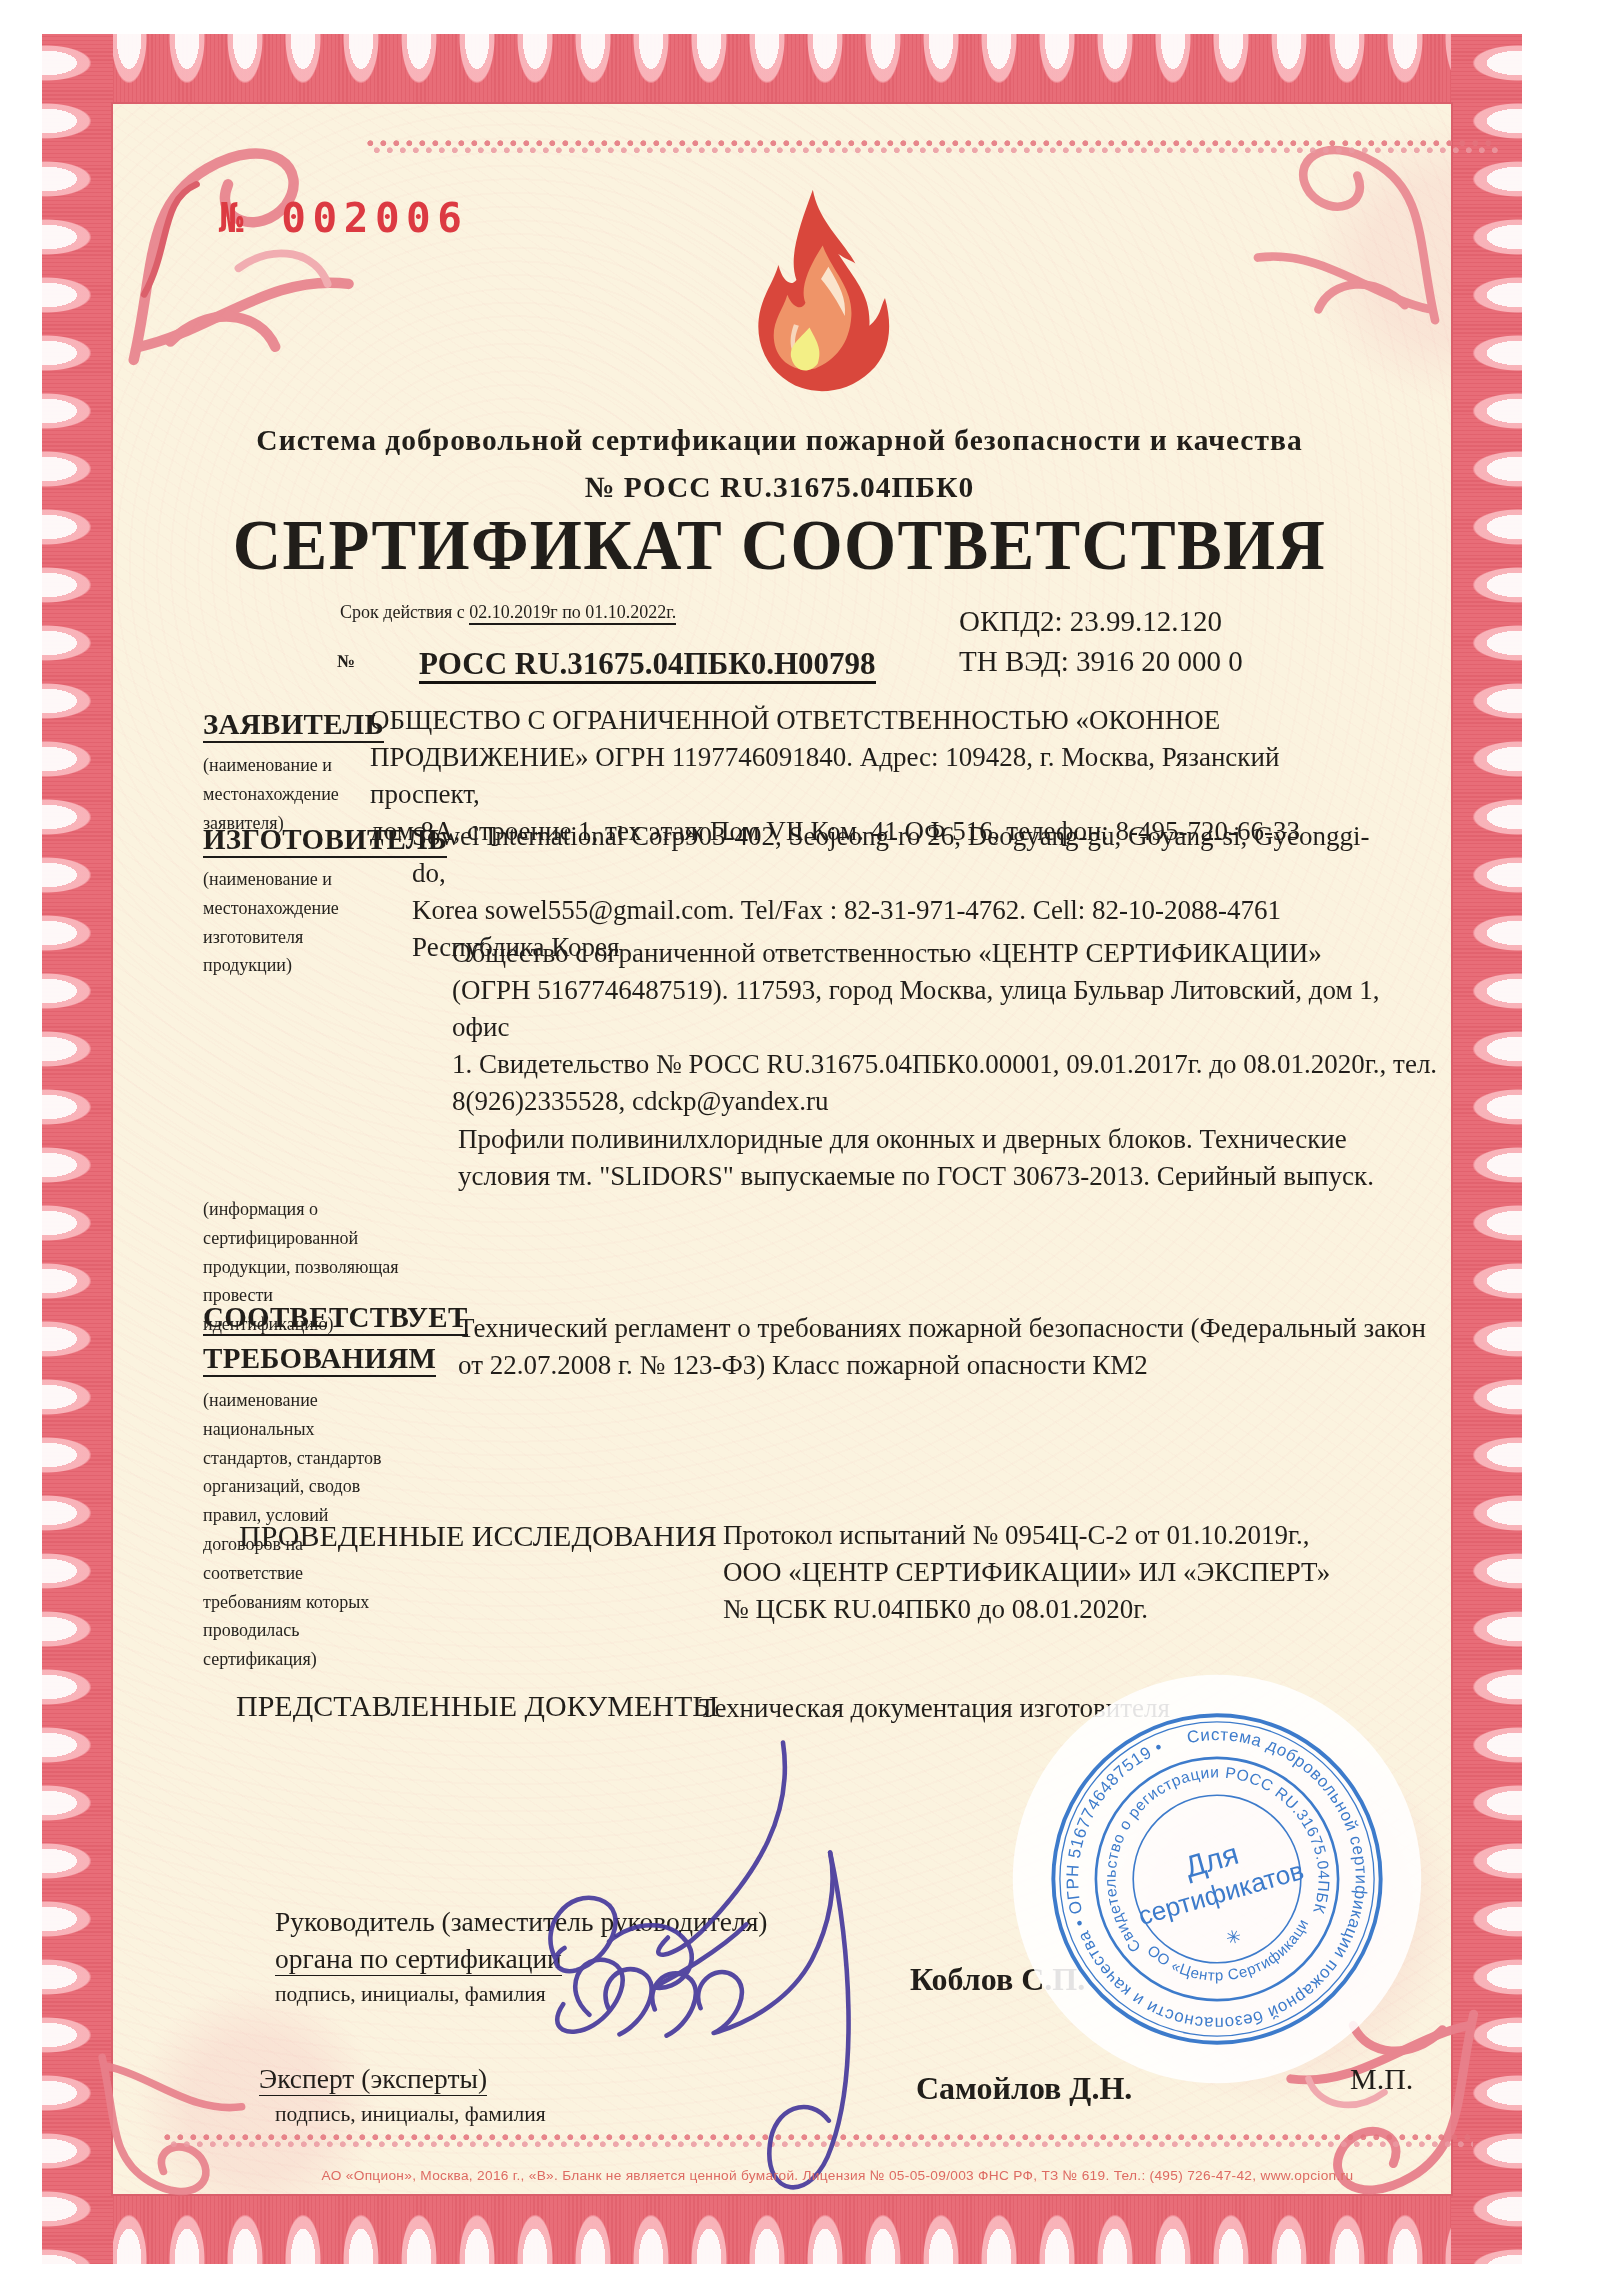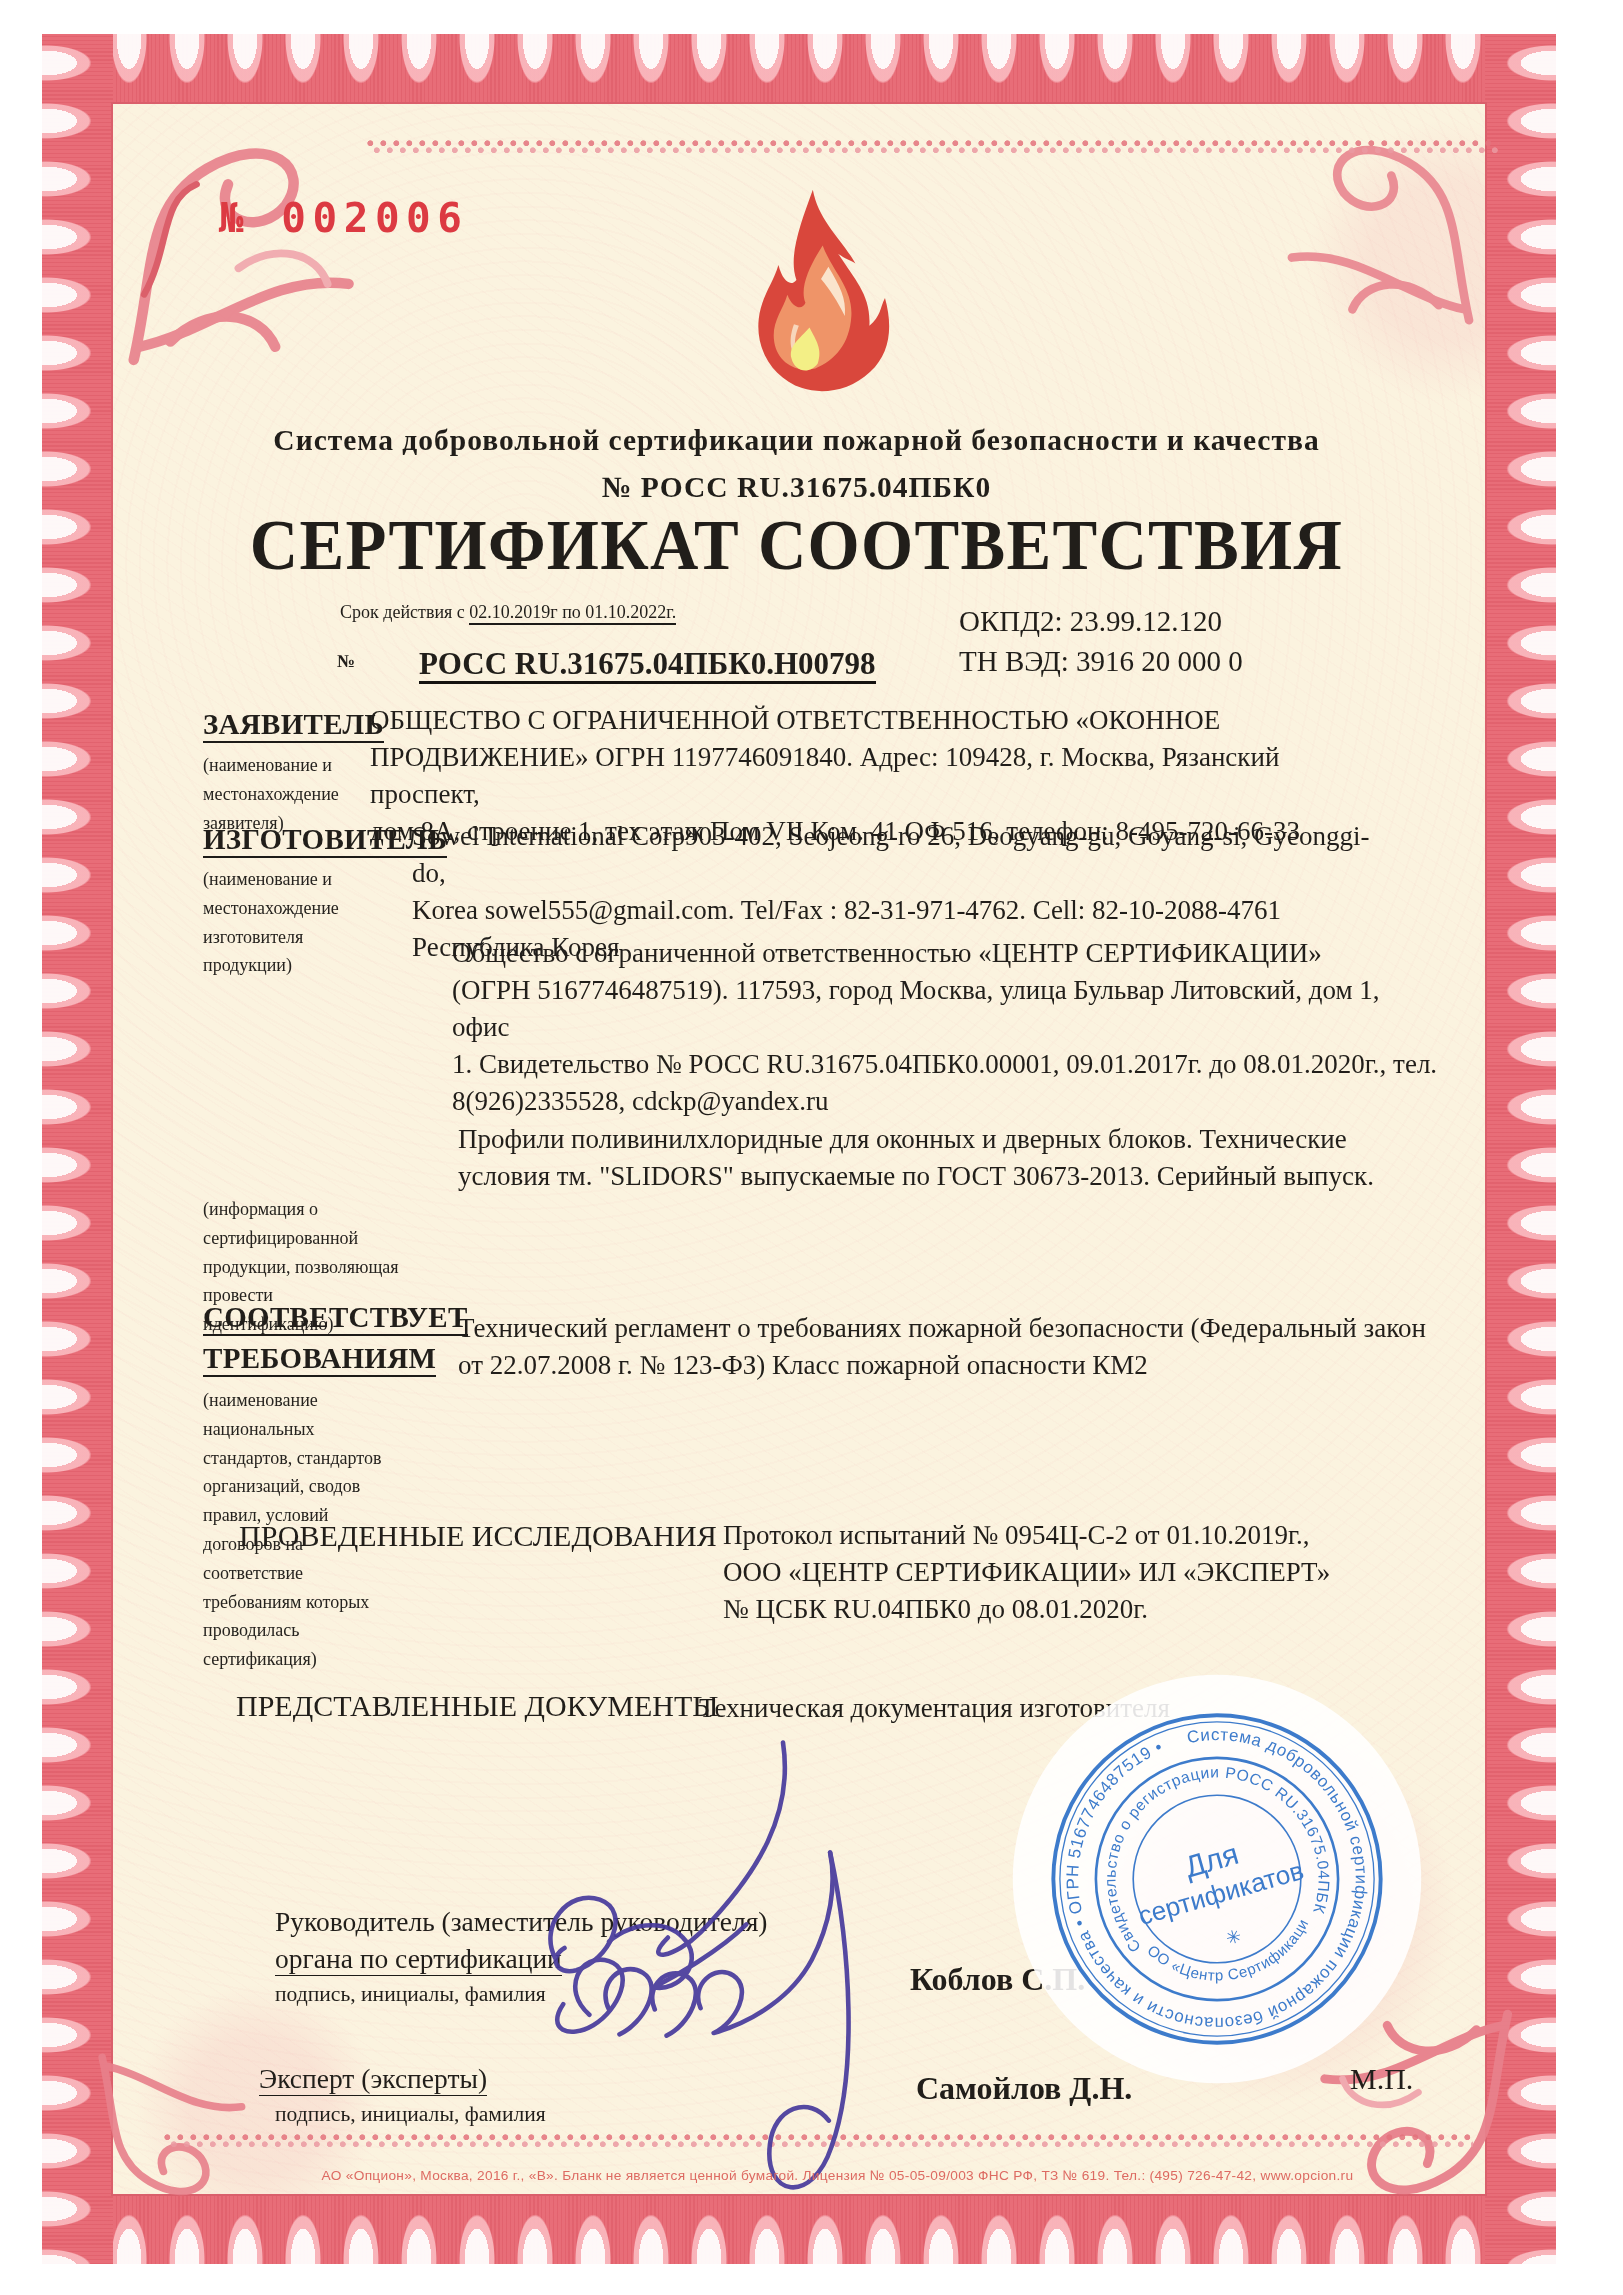--- a/index.html
+++ b/index.html
@@ -1,17 +1,17 @@
 <!DOCTYPE html>
 <html style="font-size:10.5px"><head>
 <meta charset="utf-8">
 <style>
   html,body{margin:0;padding:0;background:#ffffff;}
   .page{position:relative;width:1559px;height:2295px;background:#ffffff;overflow:hidden;
-        font-family:"Liberation Serif","DejaVu Serif",serif;color:#211e1a;padding-left:34px;}
+        font-family:"Liberation Serif","DejaVu Serif",serif;color:#211e1a;}
   
   .frame{position:absolute;left:42px;top:34px;right:37px;bottom:31px;background:#ed7b85;
          box-shadow:0 0 0 1.3px #f6aeb4 inset;}
   .strip{position:absolute;background-color:#e86d78;}
   .strip.top,.strip.bottom{left:0;right:0;height:71px;
      background-image:
        radial-gradient(ellipse 23.6px 60px at 29px 3.9px, rgba(255,255,255,.95) 0 52%, rgba(249,183,189,.95) 52% 72%, rgba(232,109,120,0) 76%),
        repeating-linear-gradient(90deg, rgba(210,70,84,.28) 0 1.3px, rgba(255,255,255,0) 1.3px 3.9px);
      background-size:58px 71px,100% 100%;}
   .strip.top{top:0;}

